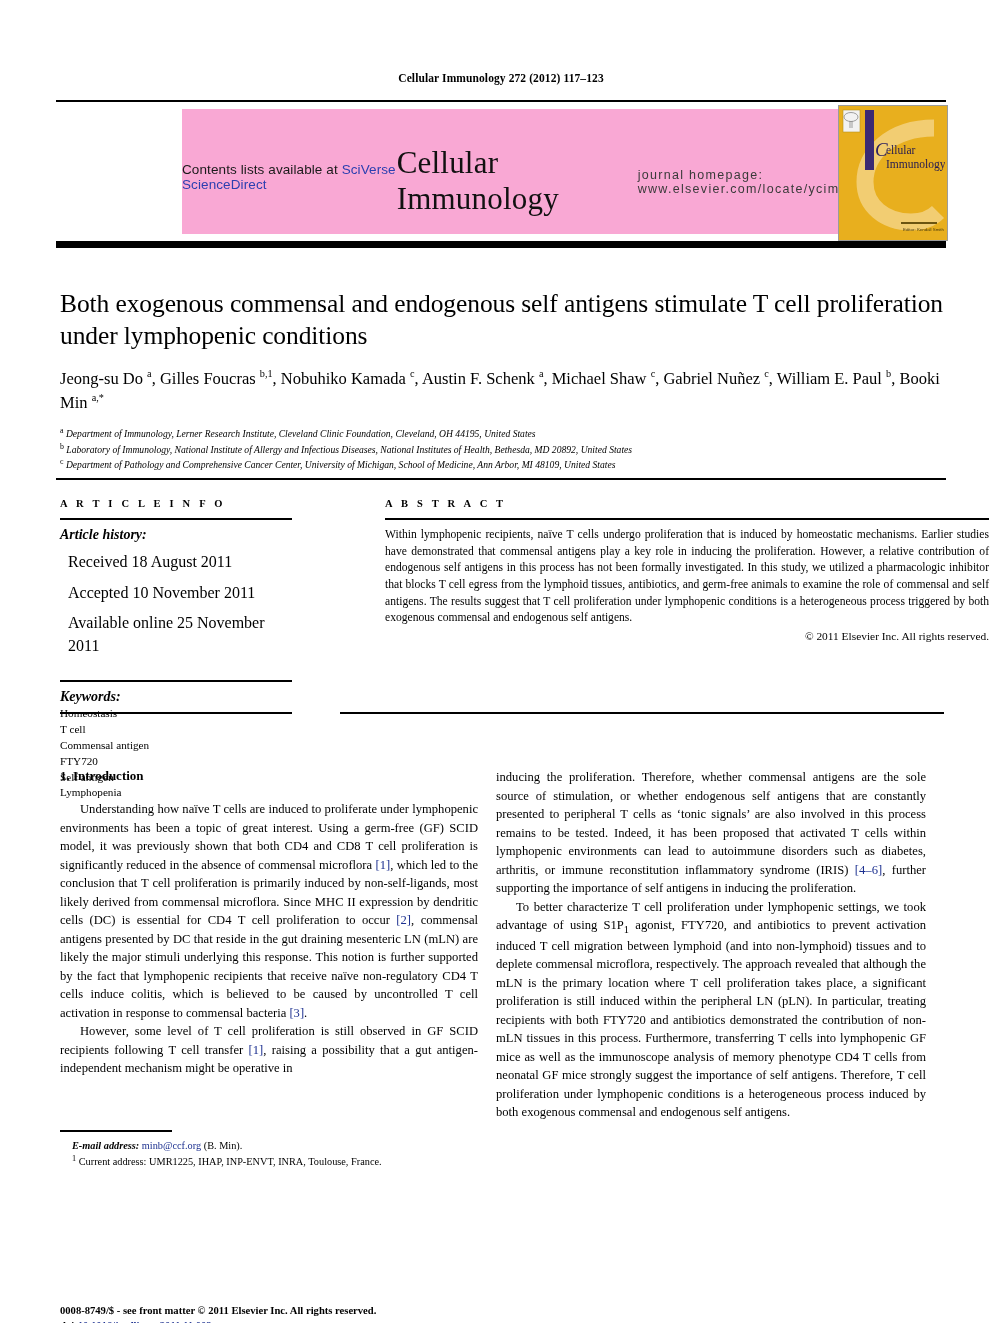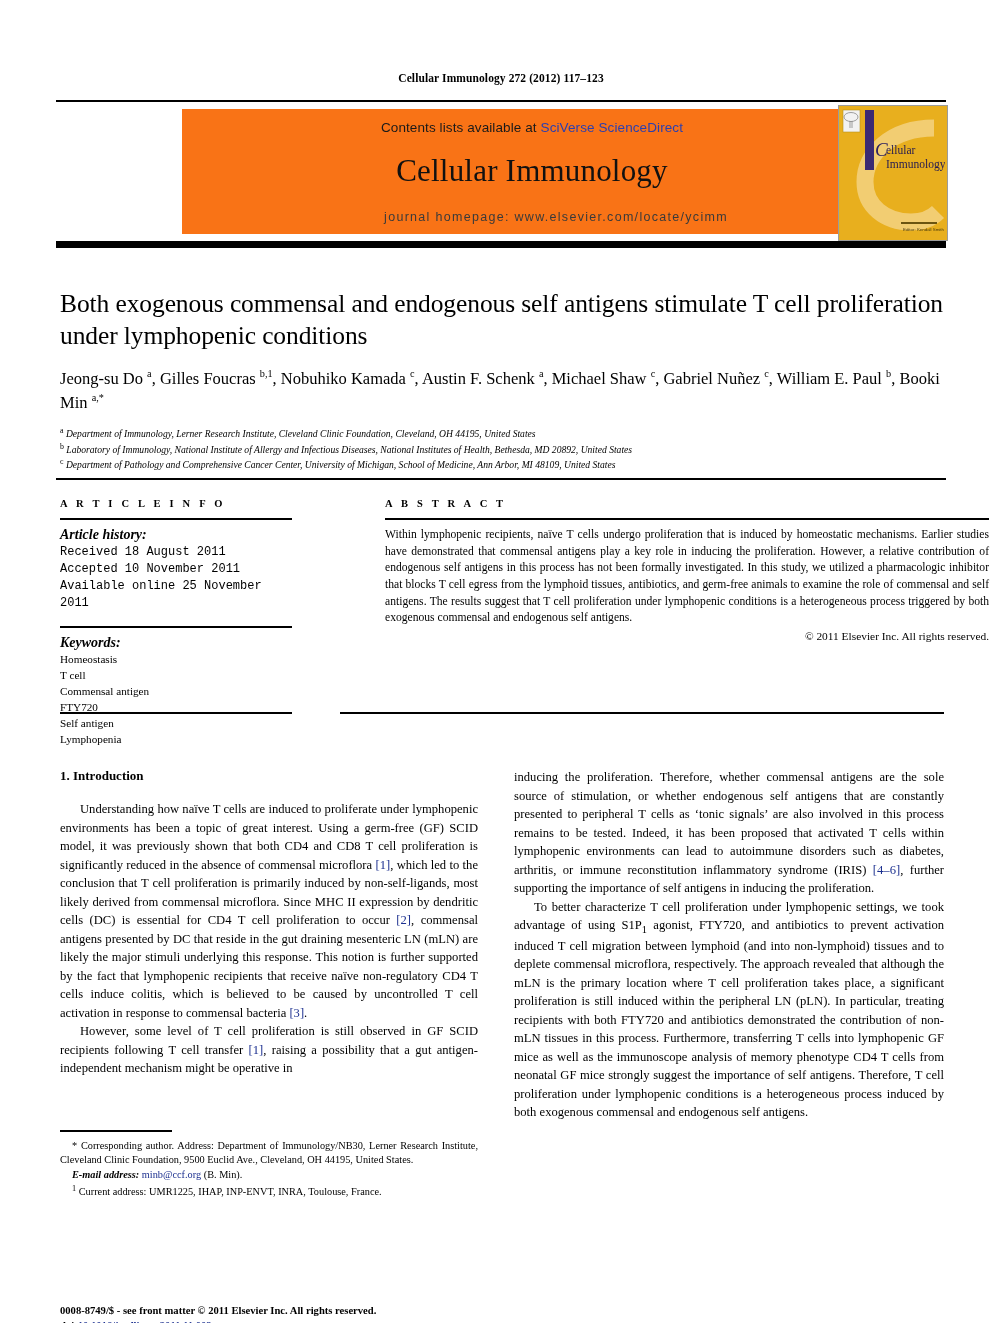--- a/index.html
+++ b/index.html
@@ -66,23 +66,23 @@
     letter-spacing: 0.5px;
     color: #E87722;
     line-height: 1;
     margin-top: 1px;
   }
   .grey-box {
     position: absolute;
     left: 126px; top: 9px;
     width: 700px;
     height: 125px;
-    background: #f97316;
+    background: #f9a8d4;
     display: flex;
-    flex-direction: column;
+    flex-direction: row;
     align-items: center;
   }
   .contents-line {
     margin-top: 11px;
     font-family: "Liberation Sans", sans-serif;
     font-size: 13.5px;
     color: #1a1a1a;
     letter-spacing: 0.1px;
   }
   .contents-line .sd-link { color: #2b3fb0; }
@@ -186,24 +186,24 @@
     margin-bottom: 7px;
   }
   .info-sub {
     font-family: "Liberation Serif", serif;
     font-style: italic;
     font-weight: bold;
     font-size: 14px;
     margin: 0 0 1px 0;
   }
   .info-line {
-    font-family: Liberation Mono, monospace;
-    font-size: 12px;
+    font-family: Liberation Serif, serif;
+    font-size: 16px;
     line-height: 1.42;
-    margin: 0;
+    margin: 8px;
   }
   .info-gap { height: 14px; }
   .kw-line {
     font-family: "Liberation Serif", serif;
     font-size: 11.2px;
     line-height: 1.42;
     margin: 0;
   }
   .abs-text {
     font-family: "Liberation Serif", serif;
@@ -230,21 +230,21 @@
   }
 
   
   .col-left {
     position: absolute;
     left: 60px; top: 768px;
     width: 418px;
   }
   .col-right {
     position: absolute;
-    left: 514px; top: 768px;
+    left: 496px; top: 768px;
     width: 430px;
   }
   .body-head {
     font-family: "Liberation Serif", serif;
     font-weight: bold;
     font-size: 13px;
     margin: 0 0 16px 0;
   }
   .body-p {
     font-family: "Liberation Serif", serif;
@@ -385,21 +385,20 @@
     <p class="body-p">However, some level of T cell proliferation is still observed in GF SCID recipients following T cell transfer <span class="ref">[1]</span>, raising a possibility that a gut antigen-independent mechanism might be operative in</p>
   </div>
 
   <div class="col-right">
     <p class="body-p" style="text-indent:0">inducing the proliferation. Therefore, whether commensal antigens are the sole source of stimulation, or whether endogenous self antigens that are constantly presented to peripheral T cells as ‘tonic signals’ are also involved in this process remains to be tested. Indeed, it has been proposed that activated T cells within lymphopenic environments can lead to autoimmune disorders such as diabetes, arthritis, or immune reconstitution inflammatory syndrome (IRIS) <span class="ref">[4–6]</span>, further supporting the importance of self antigens in inducing the proliferation.</p>
     <p class="body-p">To better characterize T cell proliferation under lymphopenic settings, we took advantage of using S1P<sub>1</sub> agonist, FTY720, and antibiotics to prevent activation induced T cell migration between lymphoid (and into non-lymphoid) tissues and to deplete commensal microflora, respectively. The approach revealed that although the mLN is the primary location where T cell proliferation takes place, a significant proliferation is still induced within the peripheral LN (pLN). In particular, treating recipients with both FTY720 and antibiotics demonstrated the contribution of non-mLN tissues in this process. Furthermore, transferring T cells into lymphopenic GF mice as well as the immunoscope analysis of memory phenotype CD4 T cells from neonatal GF mice strongly suggest the importance of self antigens. Therefore, T cell proliferation under lymphopenic conditions is a heterogeneous process induced by both exogenous commensal and endogenous self antigens.</p>
   </div>
 
   <div class="foot-block">
     <div class="foot-rule"></div>
-    <p class="foot-p indent"><span>*</span> <span>Corresponding author. Address: Department of Immunology/NB30, Lerner Research Institute, Cleveland Clinic Foundation, 9500 Euclid Ave., Cleveland, OH 44195, United States.</span></p>
     <p class="foot-p indent"><span class="it">E-mail address:</span> <span class="foot-link">minb@ccf.org</span> <span>(B. Min).</span></p>
     <p class="foot-p indent"><span class="foot-sup">1</span> <span>Current address: UMR1225, IHAP, INP-ENVT, INRA, Toulouse, France.</span></p>
   </div>
 
   <div class="issn-block">
     <p class="issn-line">0008-8749/$ - see front matter © 2011 Elsevier Inc. All rights reserved.</p>
     <p class="issn-line"><span>doi:</span><span class="doi">10.1016/j.cellimm.2011.11.002</span></p>
   </div>
 
 </div>

